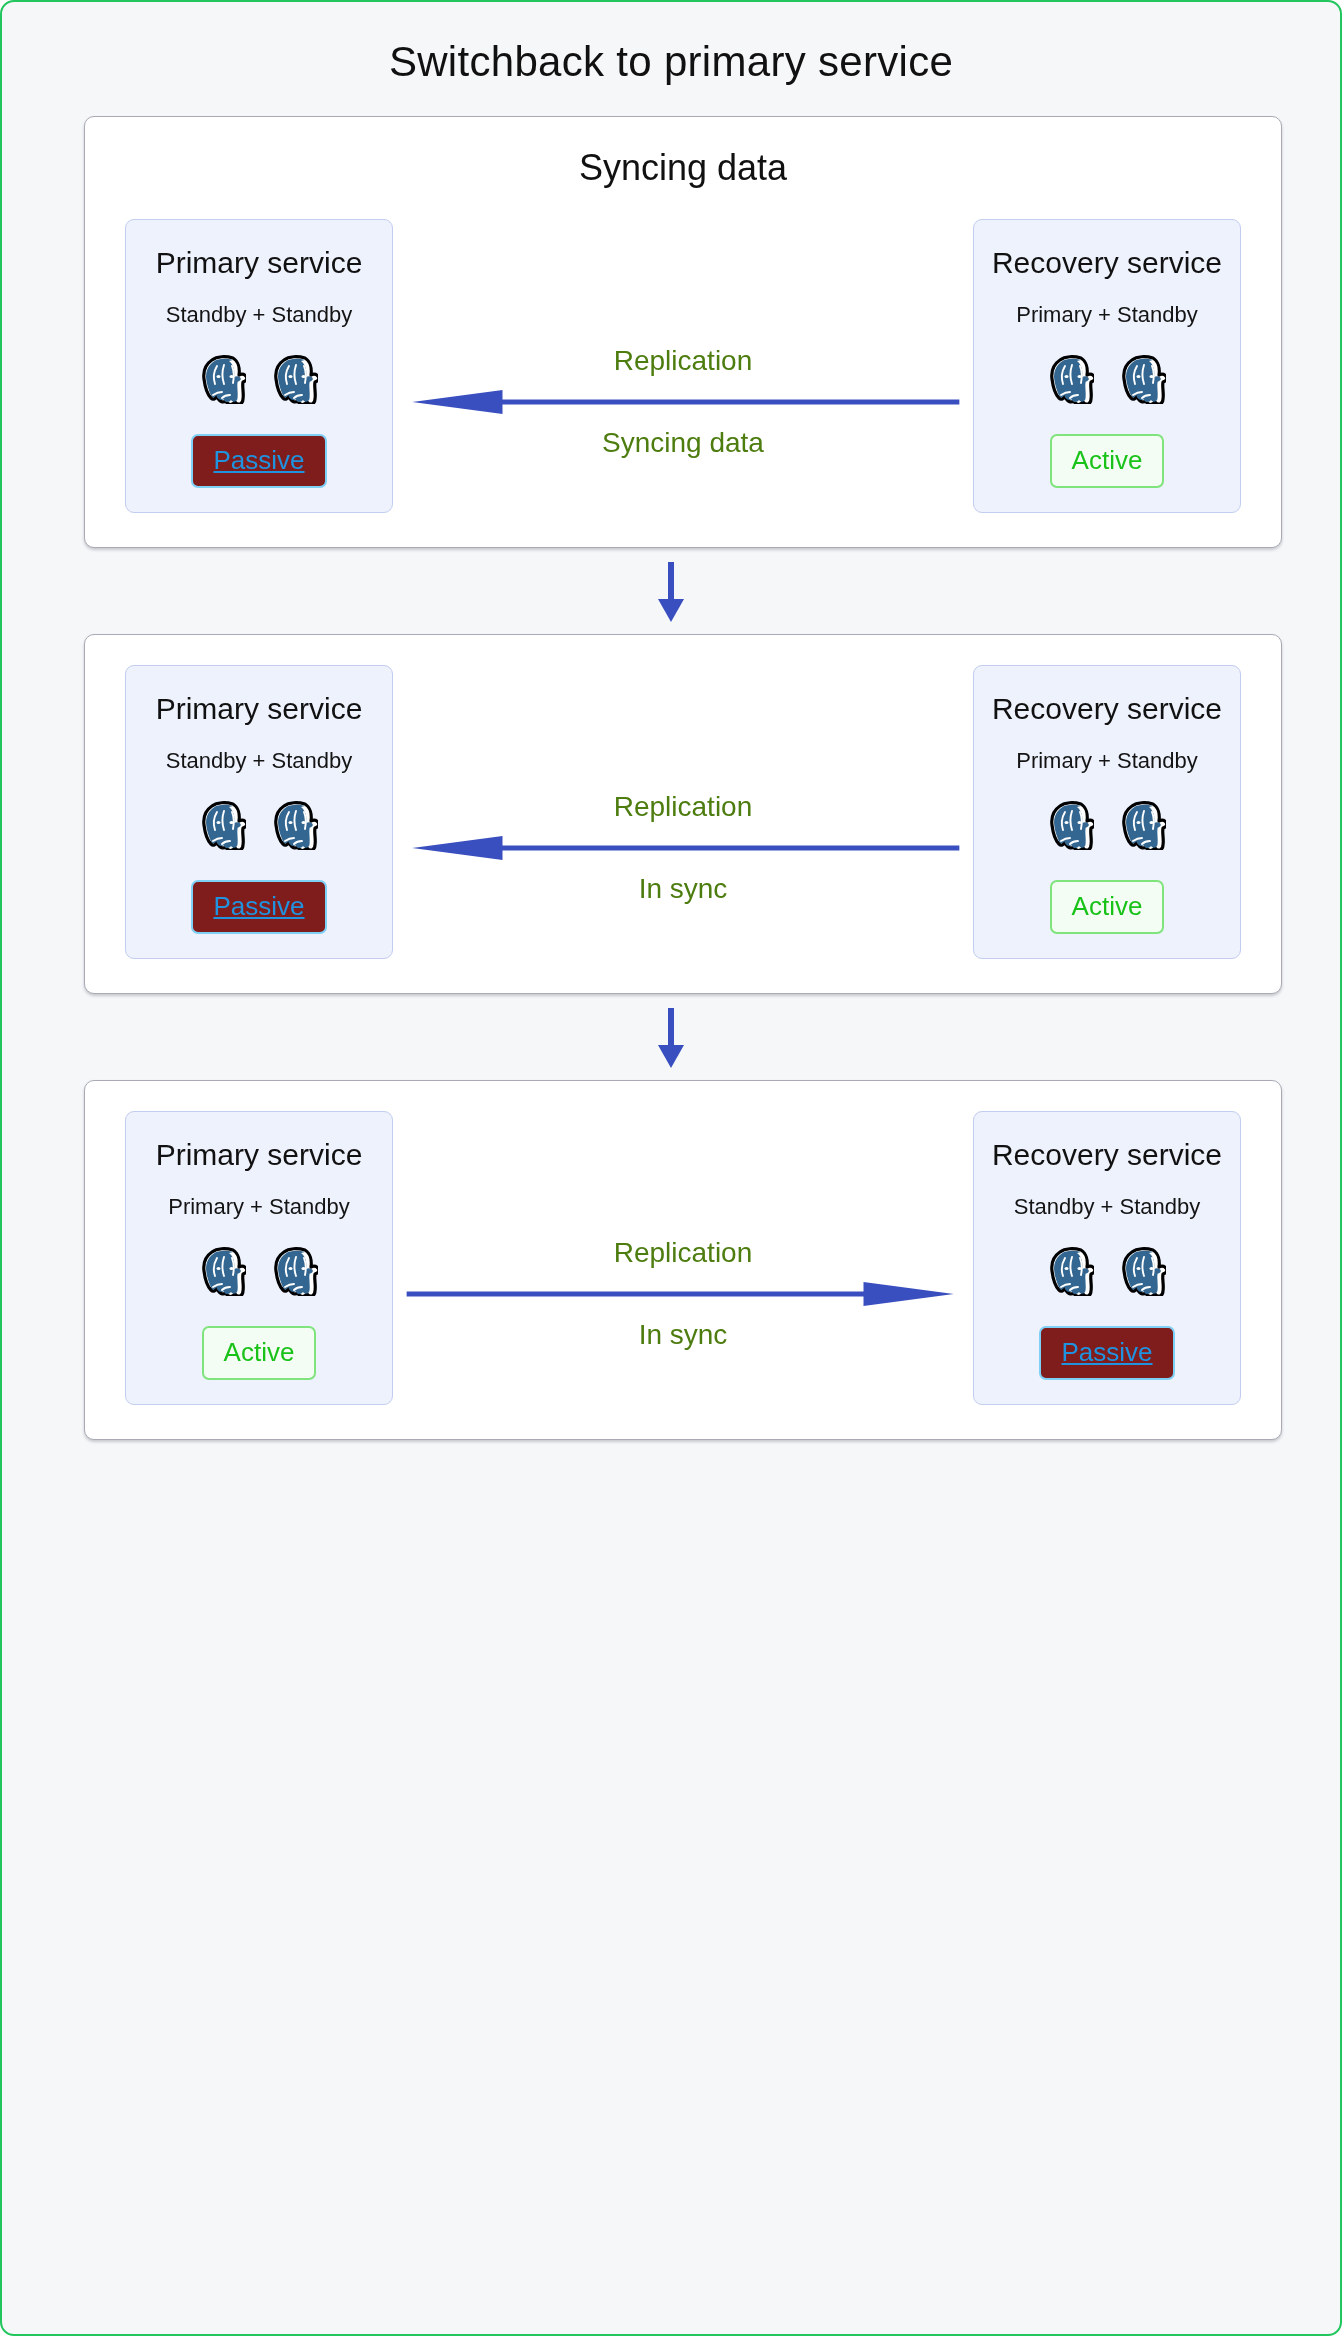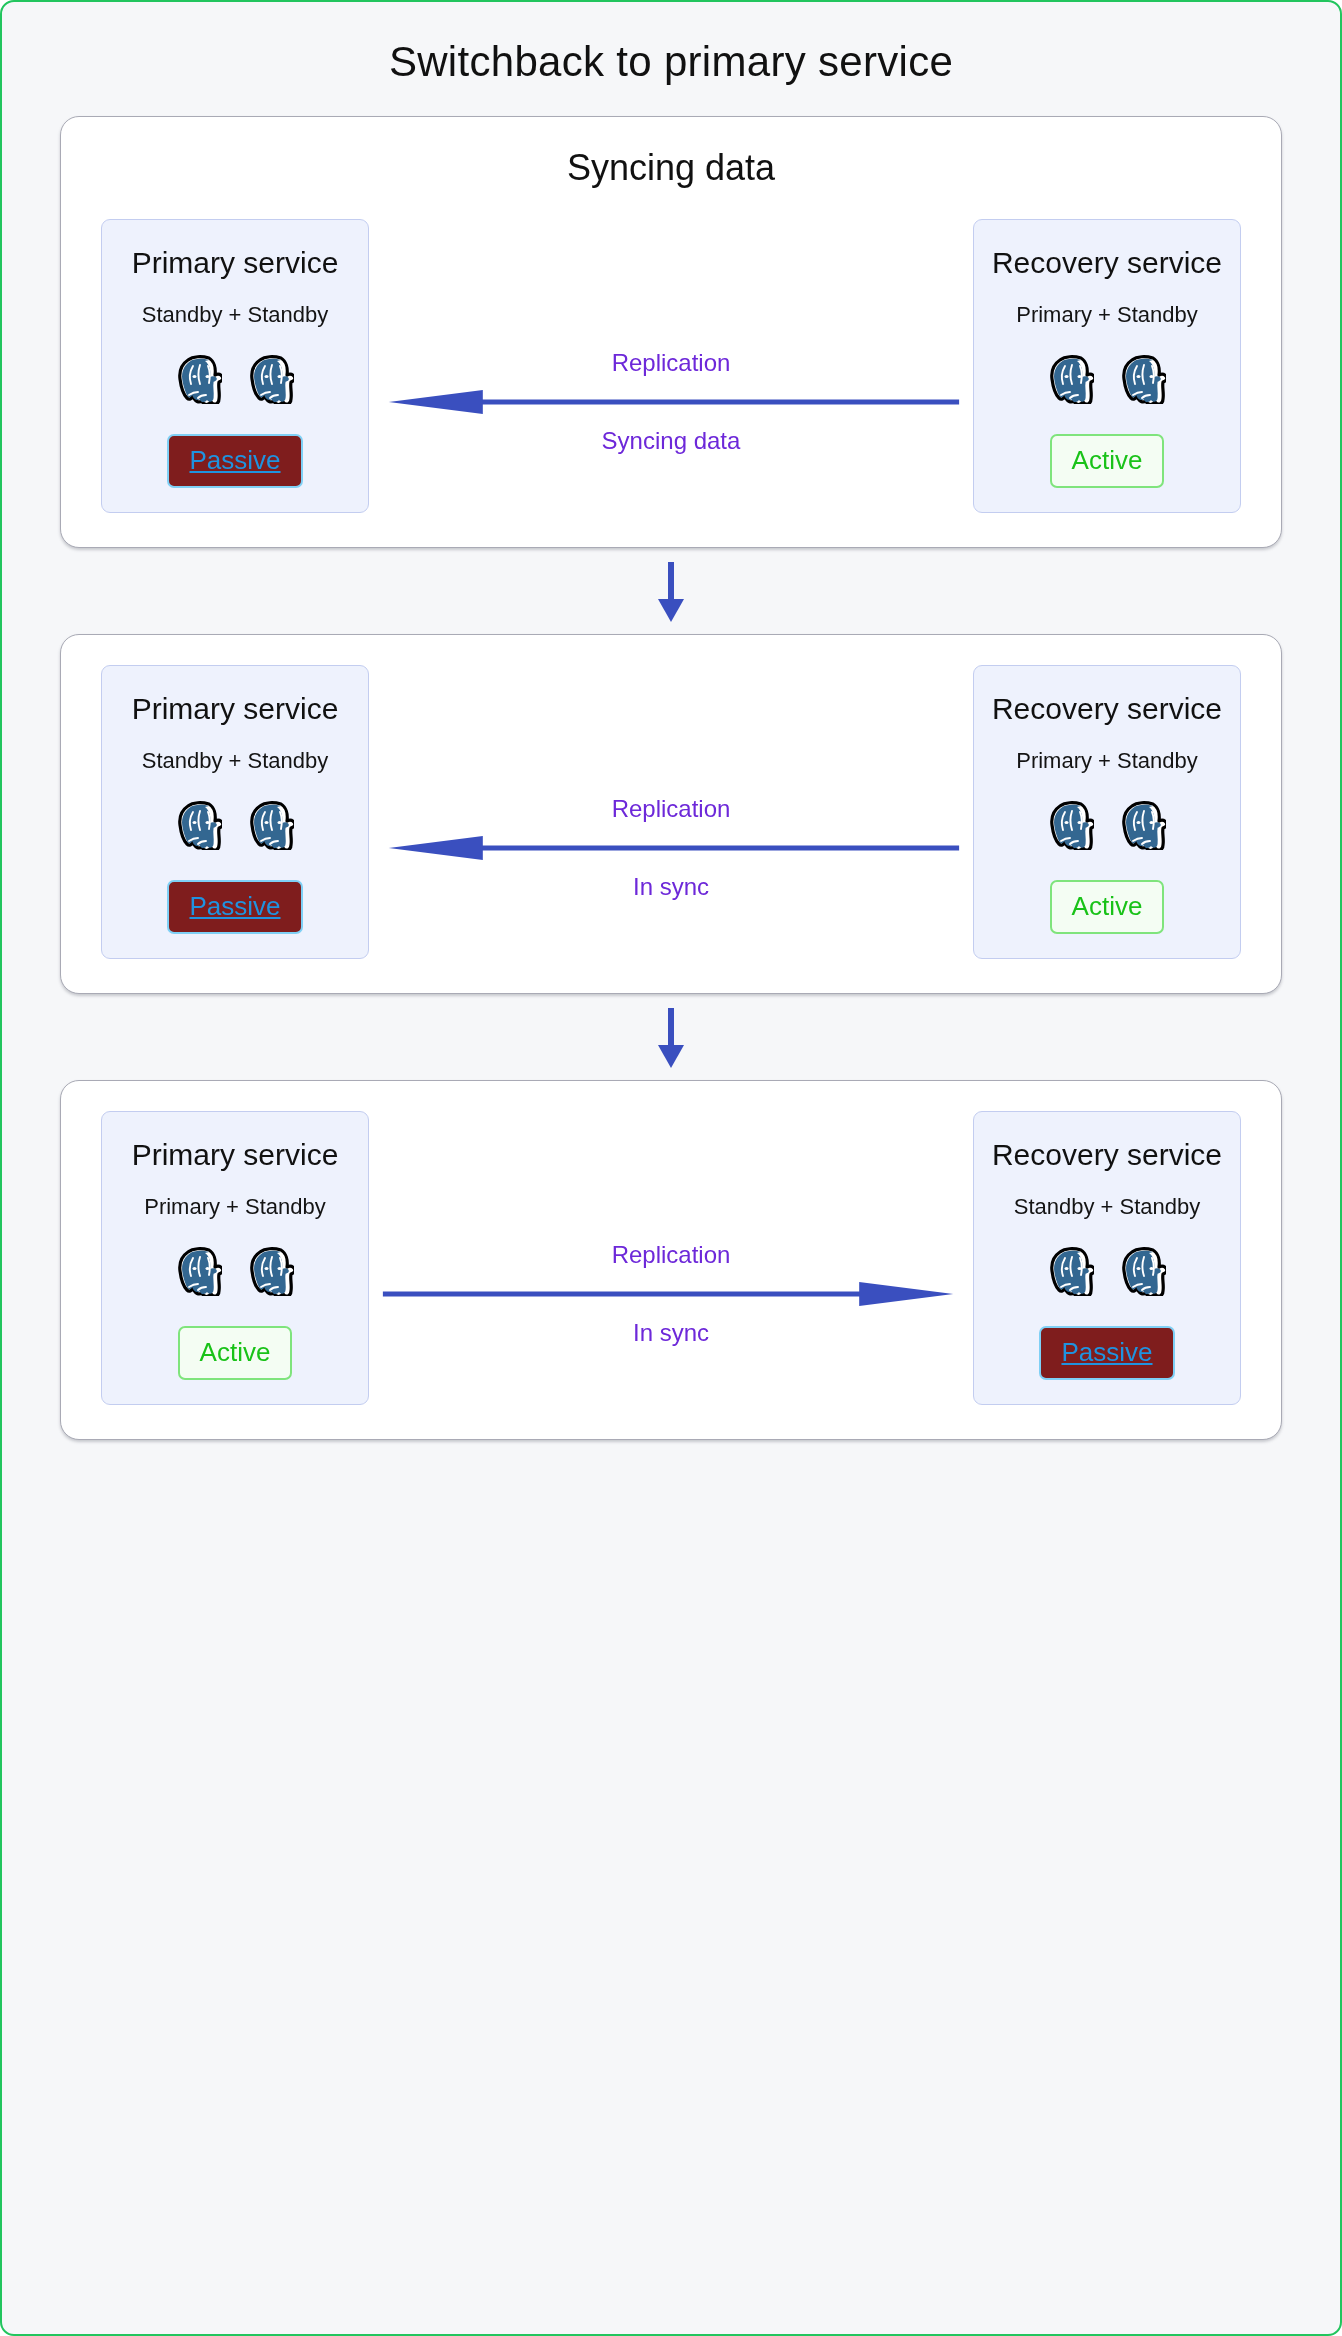--- a/index.html
+++ b/index.html
@@ -32,23 +32,24 @@
   }
 
   .stages {
     padding: 0 58px;
   }
 
   
   .stage-panel {
     background: #ffffff;
     border: 1px solid #a9aab5;
-    border-radius: 19px;
+    border-radius: 10px;
     box-shadow: 0 2px 3px rgba(90,92,105,0.30);
     padding: 30px 40px 34px 40px;
+    margin-left: 24px;
   }
 
   .stage-title {
     text-align: center;
     font-size: 36px;
     font-weight: 400;
     color: #111111;
     margin-bottom: 30px;
   }
 
@@ -122,22 +123,22 @@
     flex: 1;
     display: flex;
     flex-direction: column;
     align-items: center;
     justify-content: center;
     padding: 0 8px;
     margin-top: 72px;
   }
 
   .repl-label {
-    font-size: 24px;
-    color: #6d28d9;
+    font-size: 28px;
+    color: #4d7c0f;
     white-space: nowrap;
   }
   .repl-label.top { margin-bottom: 12px; }
   .repl-label.bottom { margin-top: 12px; }
 
   .repl-arrow { width: 100%; height: 26px; display: block; }
 
   
   .step-connector {
     display: flex;

